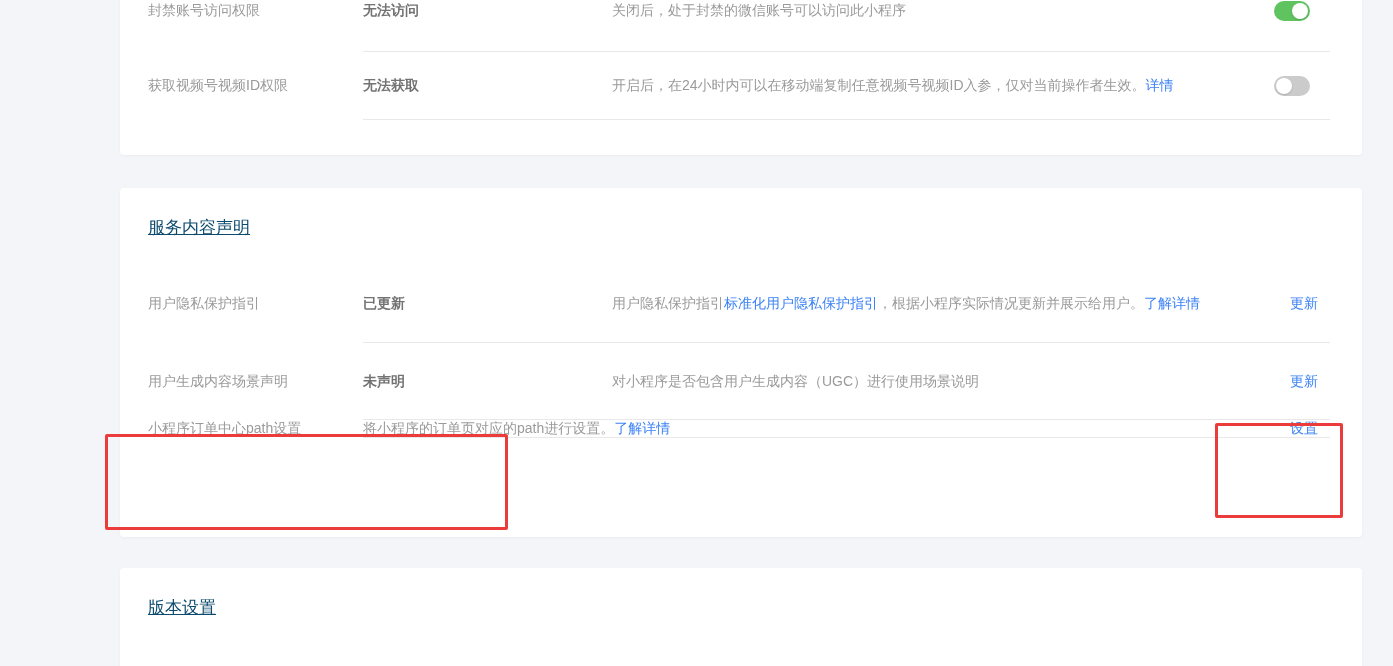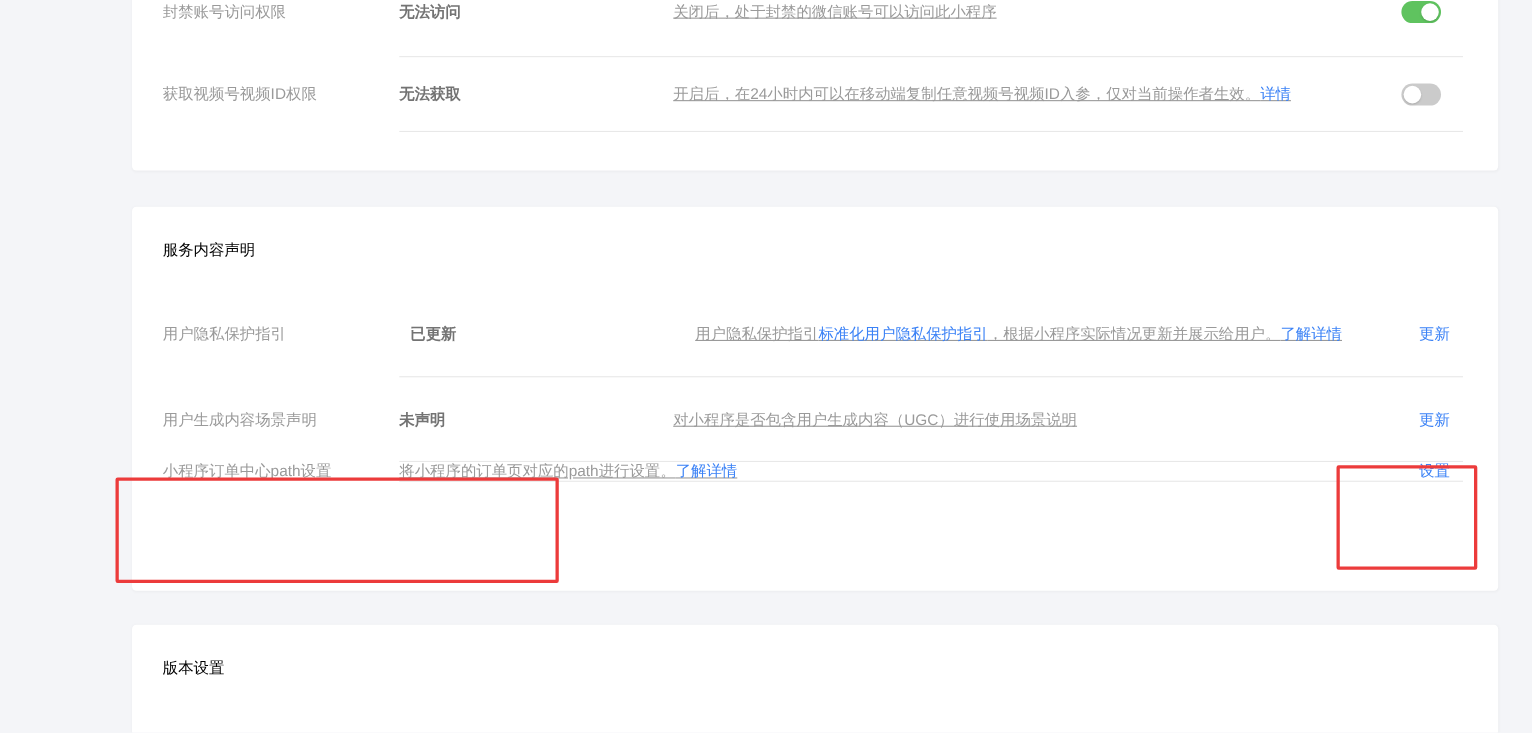--- a/index.html
+++ b/index.html
@@ -18,48 +18,49 @@
     background:#ffffff;
     border-radius:4px;
     box-shadow:0 1px 3px rgba(0,0,0,0.04);
   }
   #card-permissions { top:-30px; height:185px; padding-bottom:35px; }
   #card-service     { top:188px; height:349px; }
   #card-version     { top:568px; height:130px; }
 
   .card-title {
     padding:27px 0 0 28px;
-    font-size:14px;
+    font-size:17px;
     line-height:25px;
-    color:#000000;
+    color:#0c4a6e;
     margin-bottom:25px;
+    text-decoration:underline;
   }
   .row { position:relative; display:flex; align-items:center; }
   .row.divider::after {
     content:"";
     position:absolute;
     left:243px; right:32px; bottom:0;
     height:1px;
     background:#e8e8e8;
   }
   .col-label  { flex:none; width:243px; padding-left:28px; color:#9a9a9a; white-space:nowrap; }
   .col-status { flex:none; width:249px; color:#737373; font-weight:600; white-space:nowrap; }
-  .col-desc   { flex:1; color:#9a9a9a; white-space:nowrap; overflow:visible;text-decoration:underline; }
+  .col-desc   { flex:1; color:#9a9a9a; white-space:nowrap; overflow:visible; }
   .col-action {
     flex:none; width:100px;
     display:flex; align-items:center; justify-content:flex-end;
     padding-right:44px;
   }
   a.link { color:#3b82f6; text-decoration:none; cursor:pointer; white-space:nowrap; }
 
   
   #card-permissions .row:nth-of-type(1) { height:82px; }
   #card-permissions .row:nth-of-type(2) { height:68px;align-items:center; }
   #card-service .row:nth-of-type(1) { height:87px; }
-  #card-service .row:nth-of-type(2) { height:78px;gap:10px; }
+  #card-service .row:nth-of-type(2) { height:78px; }
   #card-service .row:nth-of-type(3) { height:77px; }
 
   
   .toggle {
     position:relative;
     width:36px; height:20px;
     border-radius:10px;
     margin-right:8px;
     cursor:pointer;
     flex:none;

